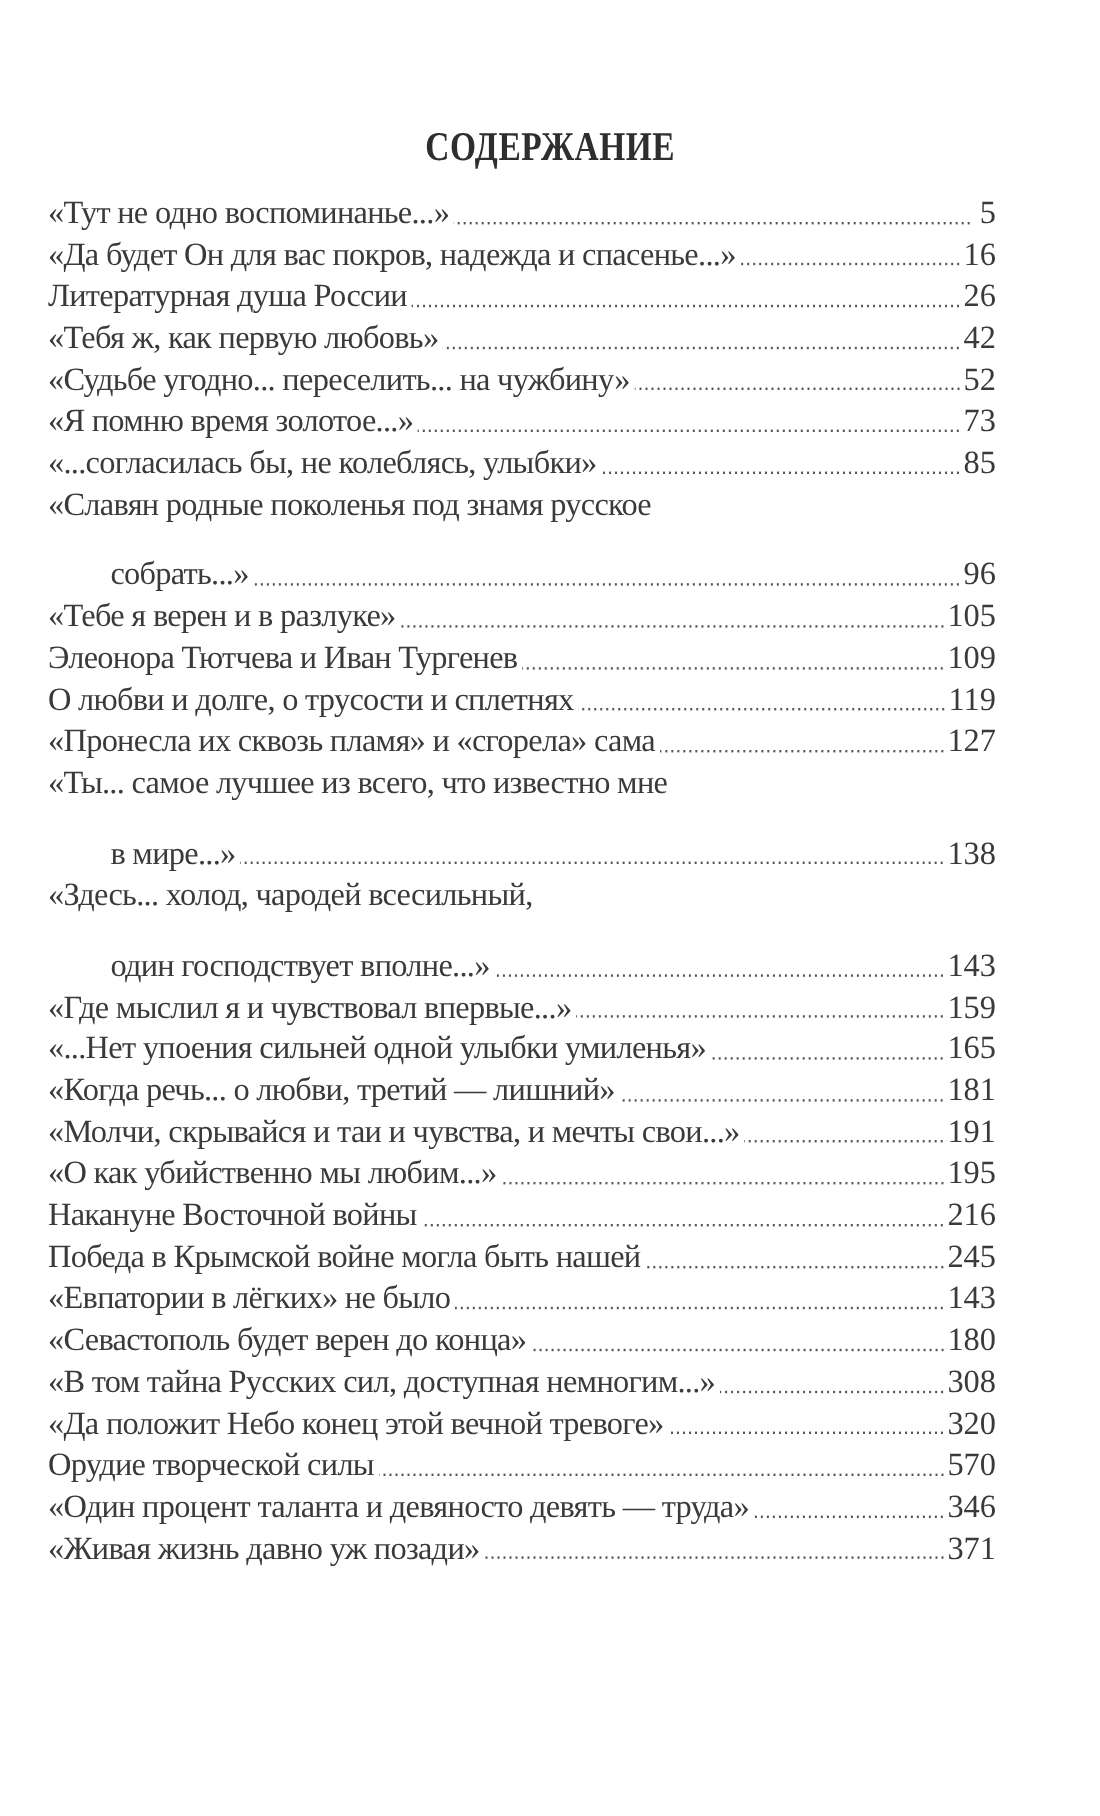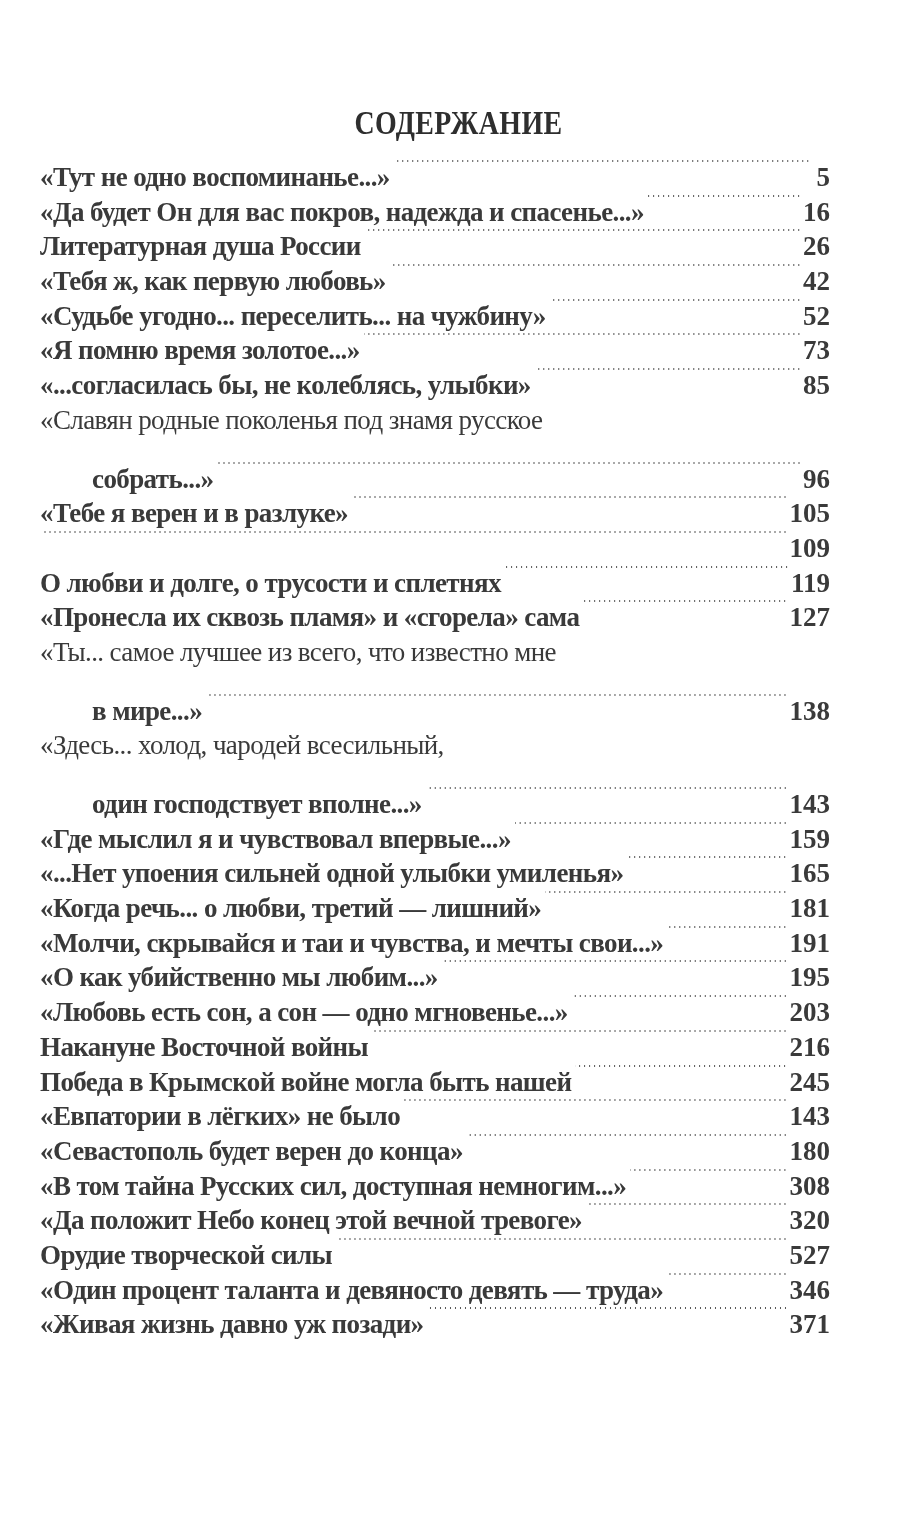--- a/index.html
+++ b/index.html
@@ -7,21 +7,21 @@
     width: 917px; height: 1513px; background: #ffffff; position: relative; overflow: hidden;
     font-family: "Liberation Serif", "DejaVu Serif", serif; color: #3a3a3a;
   }
   .page { position: absolute; left: 0; top: 4px; width: 917px; height: 1513px; }
   .title {
     position: absolute; top: 100px; left: 0; width: 917px; text-align: center;
     font-size: 34px; font-weight: bold; letter-spacing: 0.5px; color: #2e2e2e;
     transform: scaleX(0.82); transform-origin: center;
   }
   .toc { position: absolute; left: 40px; top: 156px; width: 790px; }
-  .entry { position: relative; display: flex; align-items: flex-start; font-size: 27px; line-height: 34.7px; height: 34.7px; font-weight: bold; }
+  .entry { position: relative; display: flex; align-items: flex-end; font-size: 27px; line-height: 34.7px; height: 34.7px; }
   .entry .txt { white-space: nowrap; display: inline-block; transform-origin: left bottom; }
   .entry .dots {
     flex: 1; margin: 0 2px 8px 4px; height: 2px;
     background-image: radial-gradient(circle, #555 0.9px, transparent 1.1px);
     background-size: 5px 2px; background-repeat: repeat-x; background-position: right;
   }
   .entry .pg { white-space: nowrap; text-align: right; min-width: 18px; }
   .line1 { font-size: 27px; line-height: 34.7px; height: 34.7px; white-space: nowrap; }
   .indent { padding-left: 52px; margin-top: 24px; }
   .cond { letter-spacing: -0.6px; }
@@ -75,20 +75,21 @@
         <span class="dots"></span>
         <span class="pg">96</span>
       </div>
 
     <div class="entry">
         <span class="txt cond">«Тебе я верен и в разлуке»</span>
         <span class="dots"></span>
         <span class="pg">105</span>
       </div>
     <div class="entry">
+        <span class="txt cond">Элеонора Тютчева и Иван Тургенев</span>
         <span class="dots"></span>
         <span class="pg">109</span>
       </div>
     <div class="entry">
         <span class="txt cond">О любви и долге, о трусости и сплетнях</span>
         <span class="dots"></span>
         <span class="pg">119</span>
       </div>
     <div class="entry">
         <span class="txt cond">«Пронесла их сквозь пламя» и «сгорела» сама</span>
@@ -129,25 +130,20 @@
         <span class="txt cond">«Молчи, скрывайся и таи и чувства, и мечты свои...»</span>
         <span class="dots"></span>
         <span class="pg">191</span>
       </div>
     <div class="entry">
         <span class="txt cond">«О как убийственно мы любим...»</span>
         <span class="dots"></span>
         <span class="pg">195</span>
       </div>
     <div class="entry">
-        <span class="txt cond">«Любовь есть сон, а сон — одно мгновенье...»</span>
-        <span class="dots"></span>
-        <span class="pg">203</span>
-      </div>
-    <div class="entry">
         <span class="txt cond">Накануне Восточной войны</span>
         <span class="dots"></span>
         <span class="pg">216</span>
       </div>
     <div class="entry">
         <span class="txt cond">Победа в Крымской войне могла быть нашей</span>
         <span class="dots"></span>
         <span class="pg">245</span>
       </div>
     <div class="entry">
@@ -166,21 +162,21 @@
         <span class="pg">308</span>
       </div>
     <div class="entry">
         <span class="txt cond">«Да положит Небо конец этой вечной тревоге»</span>
         <span class="dots"></span>
         <span class="pg">320</span>
       </div>
     <div class="entry">
         <span class="txt cond">Орудие творческой силы</span>
         <span class="dots"></span>
-        <span class="pg">527</span>
+        <span class="pg">570</span>
       </div>
     <div class="entry">
         <span class="txt cond">«Один процент таланта и девяносто девять — труда»</span>
         <span class="dots"></span>
         <span class="pg">346</span>
       </div>
     <div class="entry">
         <span class="txt cond">«Живая жизнь давно уж позади»</span>
         <span class="dots"></span>
         <span class="pg">371</span>

